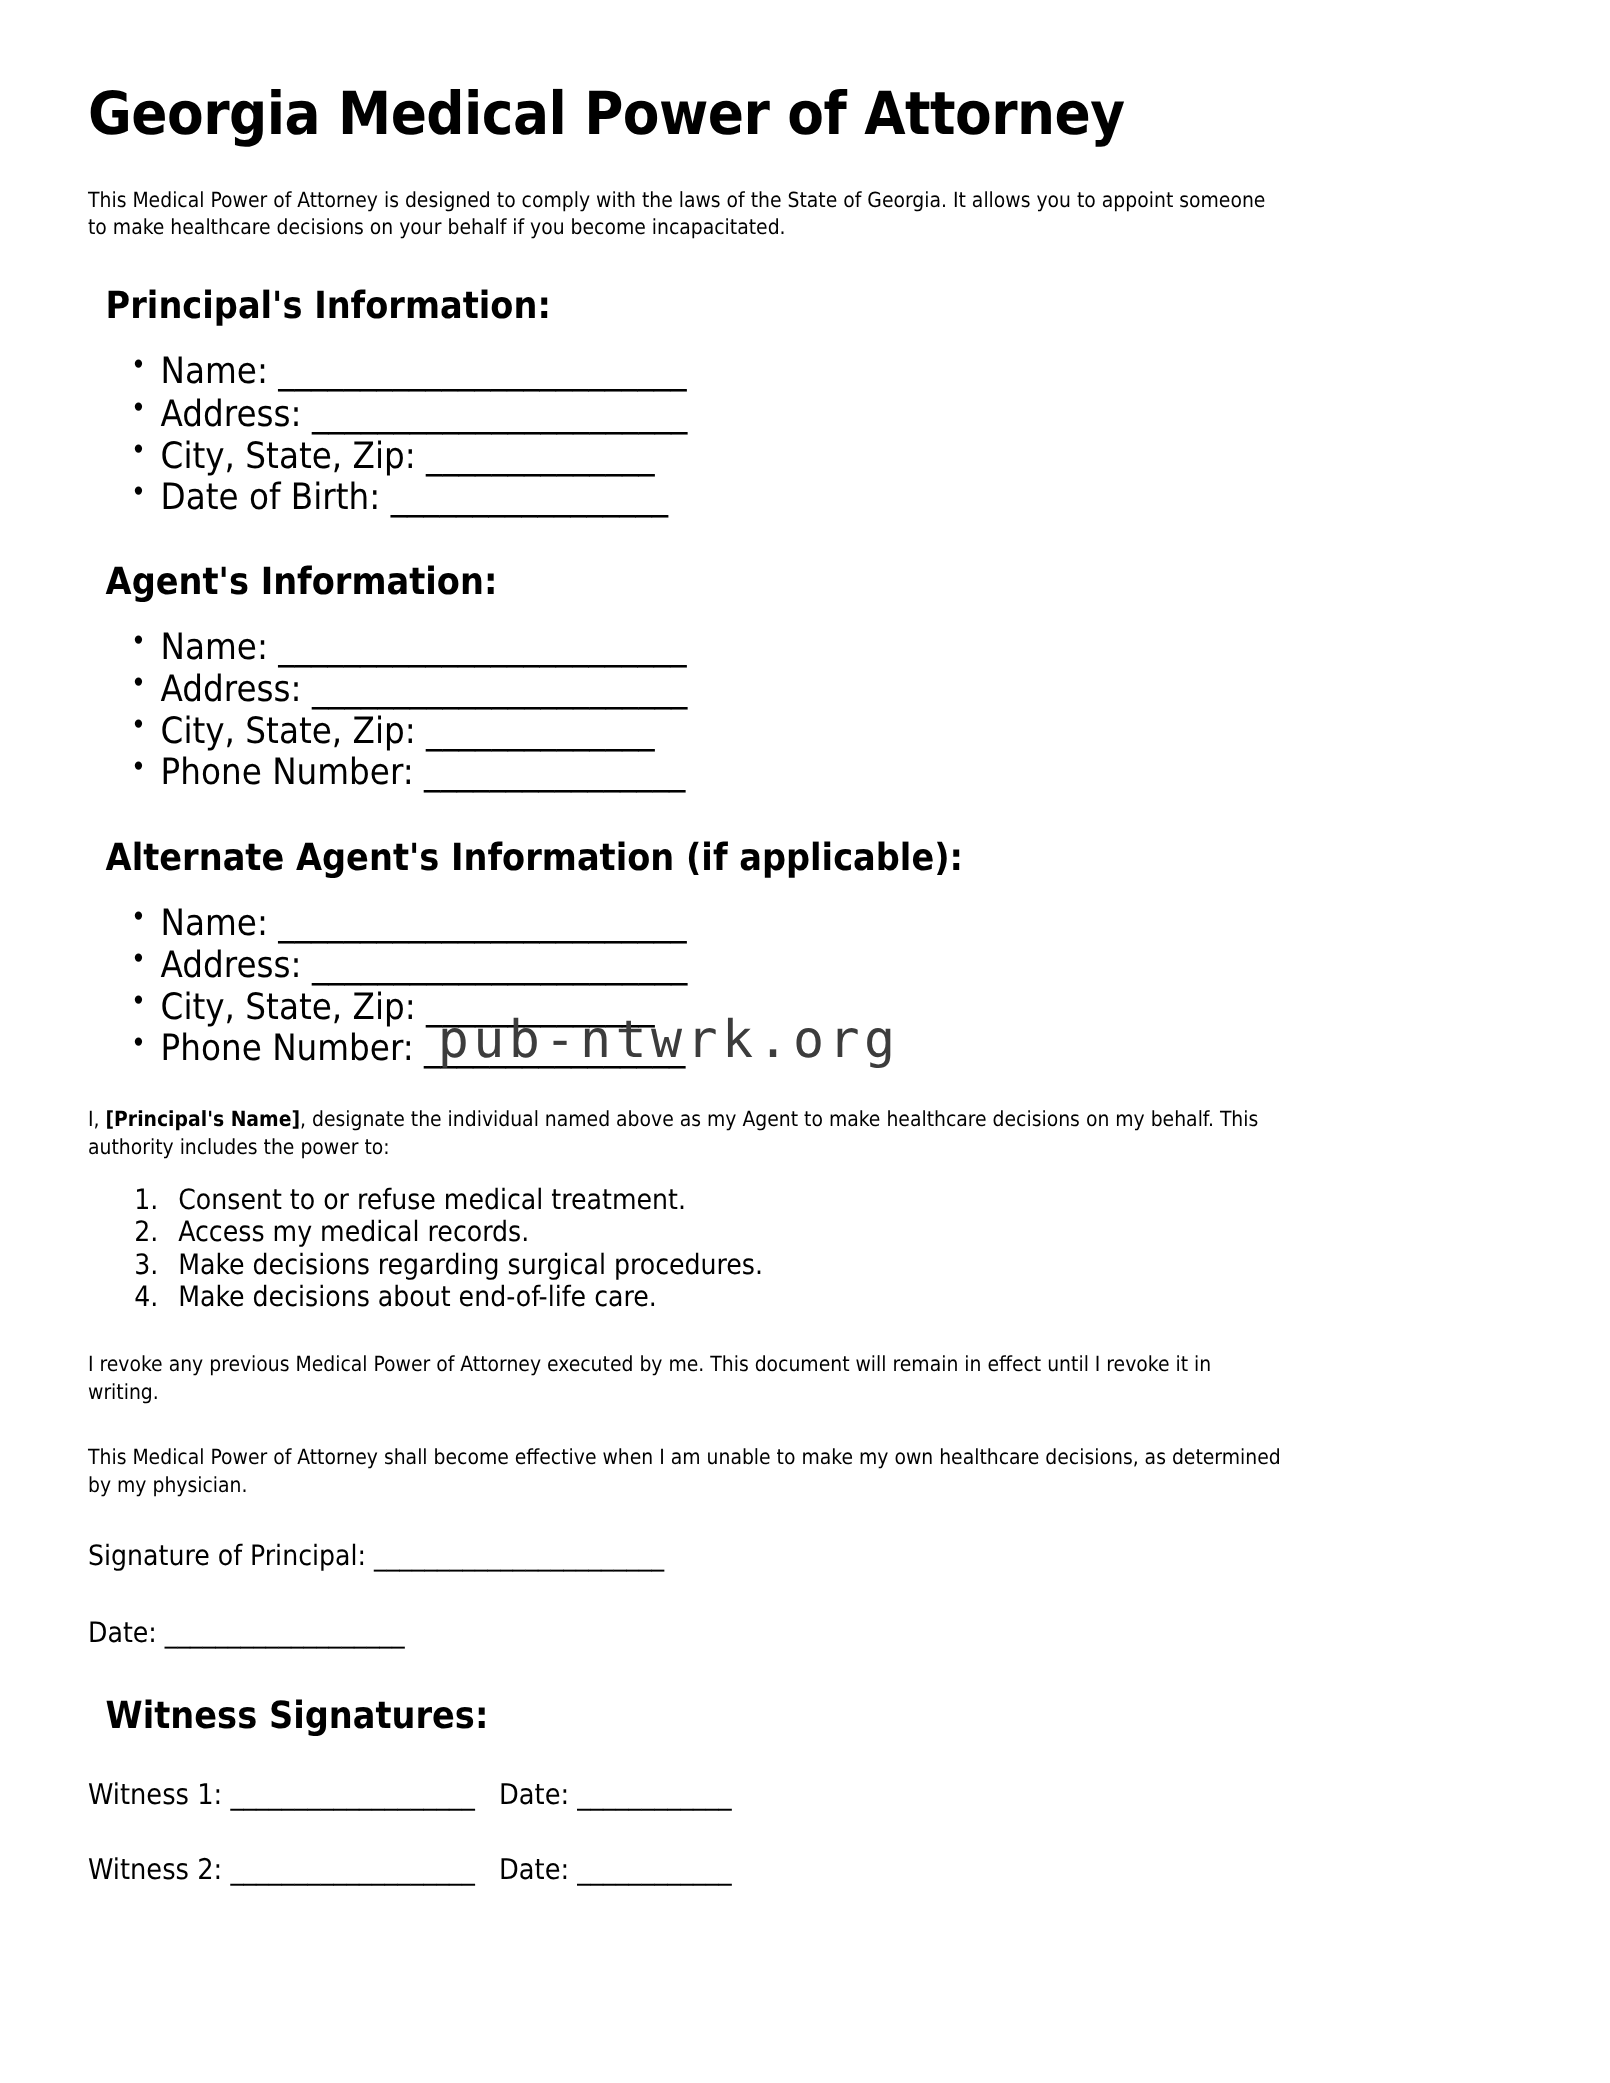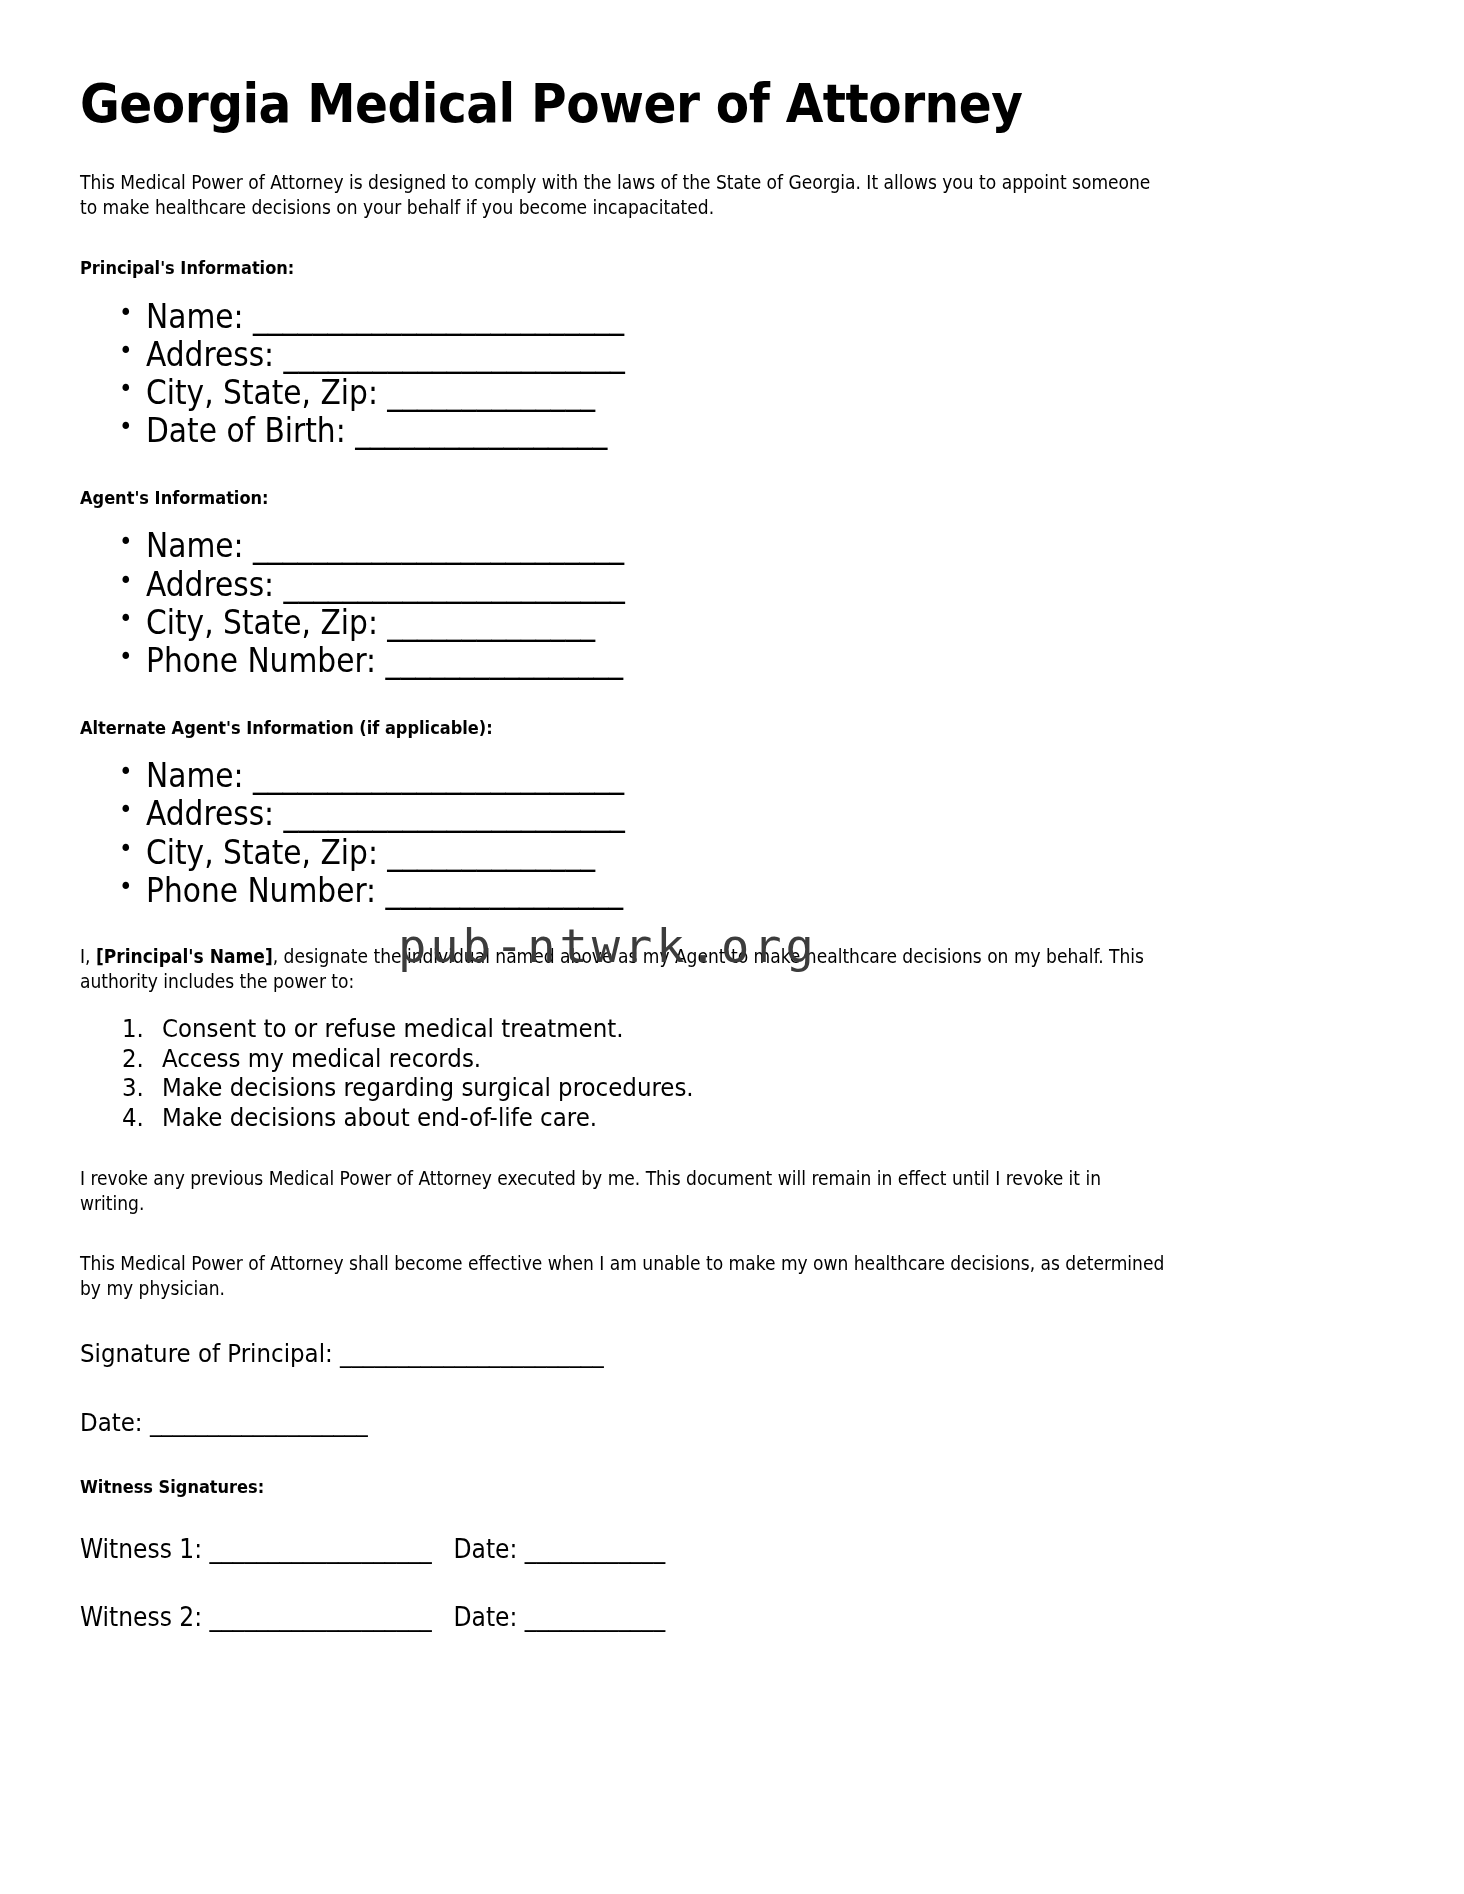--- a/index.html
+++ b/index.html
@@ -41,24 +41,24 @@
 
   p.para {
     font-size: 19px;
     line-height: 1.33;
     margin: 34px 0 0 0;
     padding: 0;
     font-weight: normal;
   }
 
   h2.section-head {
-    font-size: 18px;
+    font-size: 34px;
     font-weight: bold;
     line-height: 1.3;
-    margin: 36px 0 0 0;
+    margin: 36px 0 0 16px;
     padding: 0;
   }
 
   ul.field-list {
     list-style: none;
     margin: 18px 0 0 0;
     padding: 0 0 0 36px;
   }
   ul.field-list li {
     font-size: 33px;

